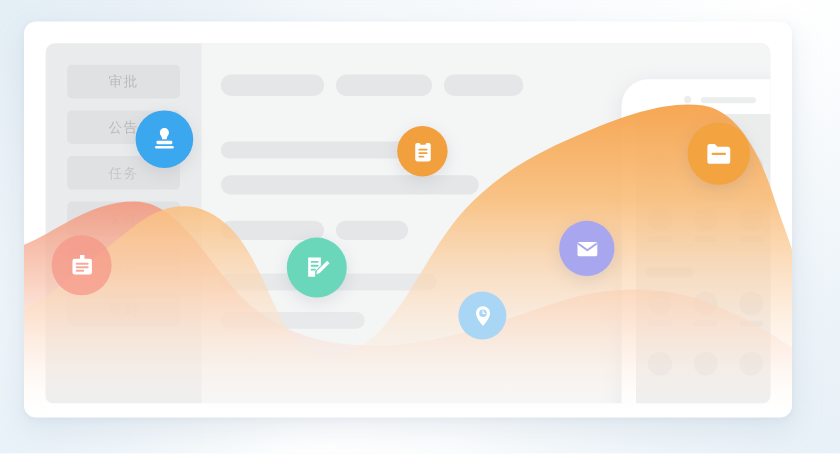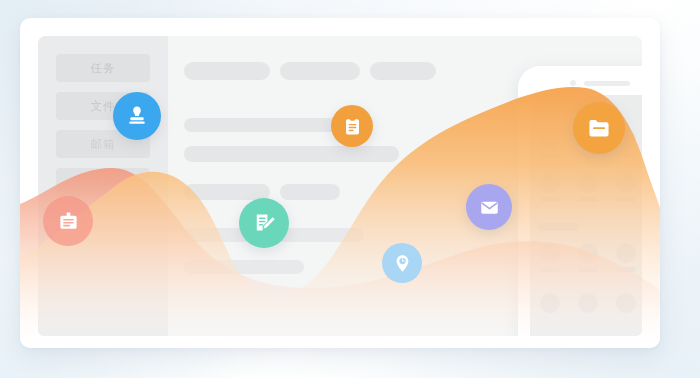--- a/index.html
+++ b/index.html
@@ -184,20 +184,26 @@
 </head>
 <body>
 
 <div id="stage">
 
   <div id="card">
 
     <div id="app-panel">
 
       <div id="sidebar">
+        <div class="nav-item">
+          <span>审批</span>
+        </div>
+        <div class="nav-item">
+          <span>公告</span>
+        </div>
         <div class="nav-item dim">
           <span>任务</span>
         </div>
         <div class="nav-item dim">
           <span>文件</span>
         </div>
         <div class="nav-item dimmer">
           <span>邮箱</span>
         </div>
         <div class="nav-item dimmer">

